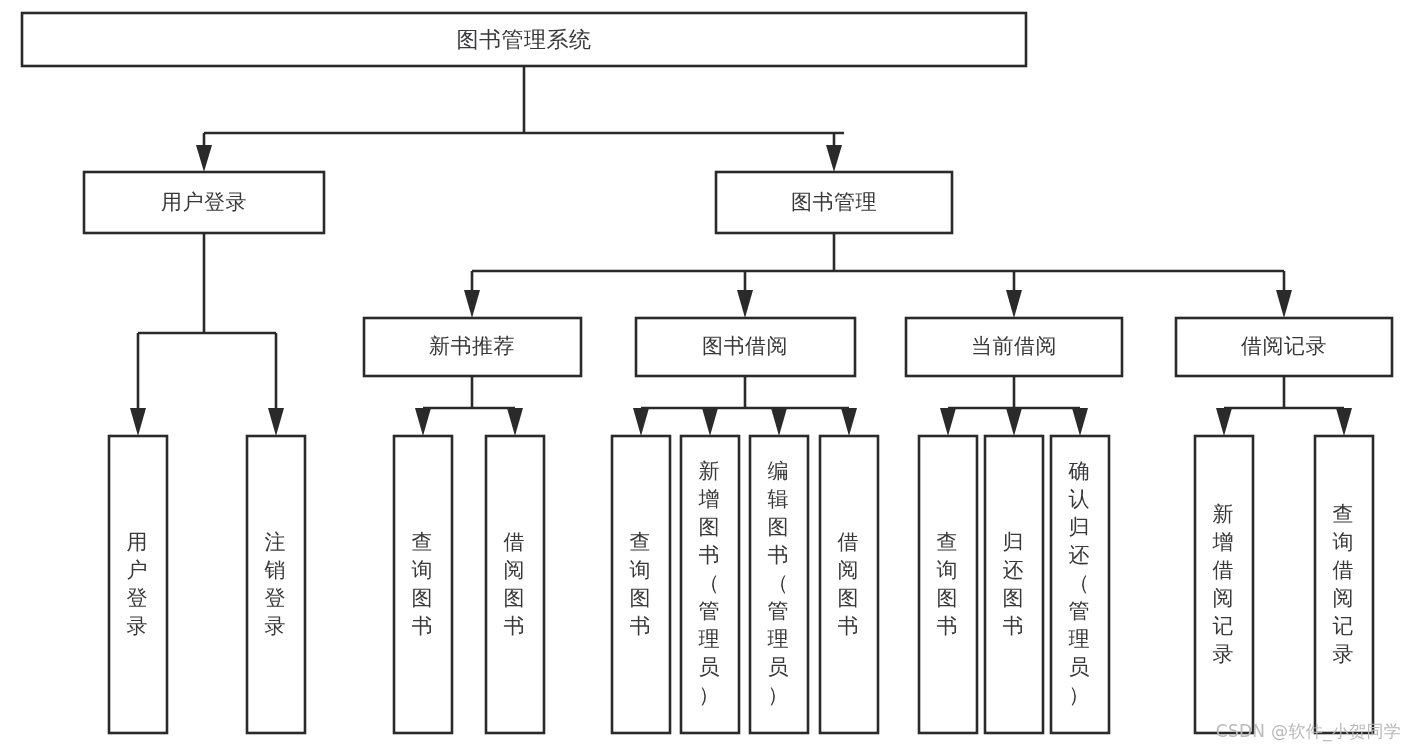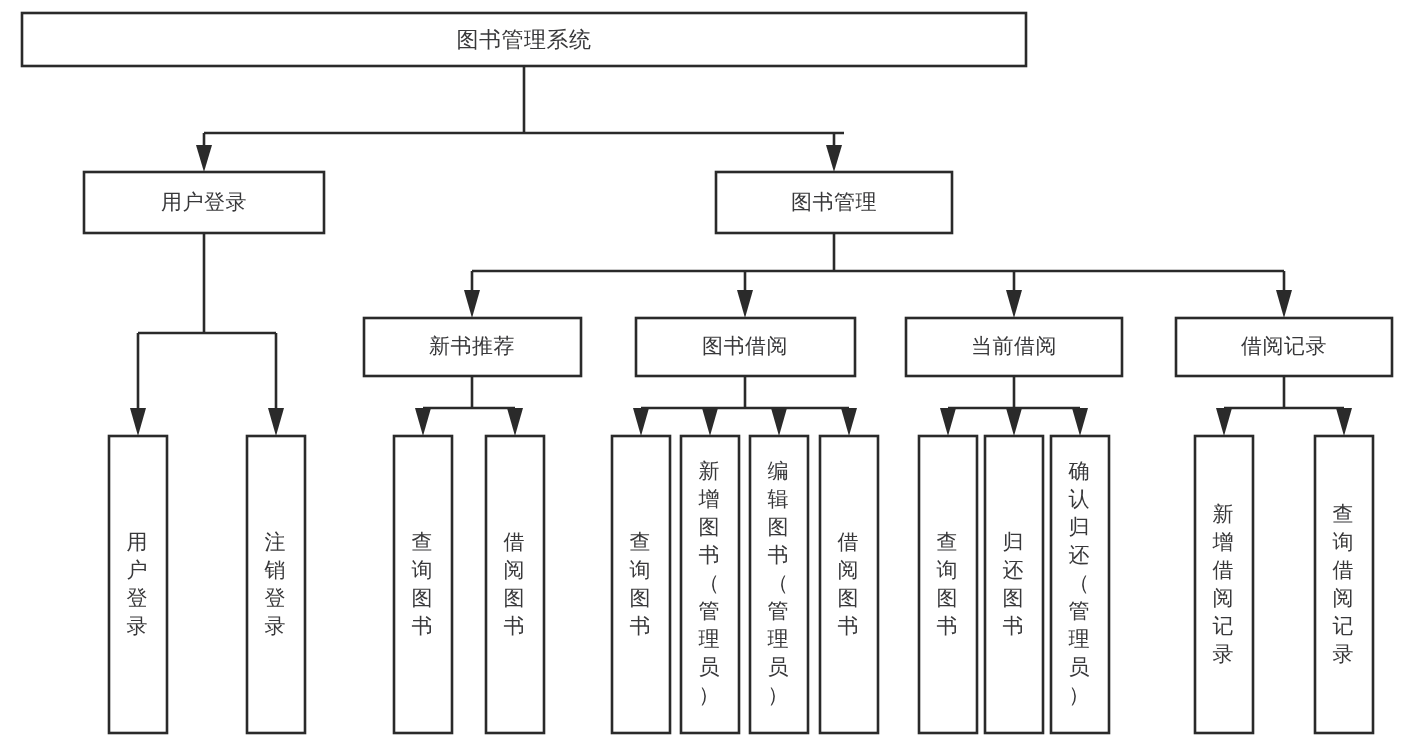--- a/index.html
+++ b/index.html
@@ -211,13 +211,14 @@
       <rect class="node-box" x="1191" y="436" width="58" height="297"></rect>
       <text class="leaf-label" x="1220" y="514.5"><tspan x="1220" y="514.5" text-anchor="middle">新</tspan><tspan x="1220" y="542.5" text-anchor="middle">增</tspan><tspan x="1220" y="570.5" text-anchor="middle">借</tspan><tspan x="1220" y="598.5" text-anchor="middle">阅</tspan><tspan x="1220" y="626.5" text-anchor="middle">记</tspan><tspan x="1220" y="654.5" text-anchor="middle">录</tspan></text>
     </g>
     <g>
       <rect class="node-box" x="1311" y="436" width="58" height="297"></rect>
       <text class="leaf-label" x="1340" y="514.5"><tspan x="1340" y="514.5" text-anchor="middle">查</tspan><tspan x="1340" y="542.5" text-anchor="middle">询</tspan><tspan x="1340" y="570.5" text-anchor="middle">借</tspan><tspan x="1340" y="598.5" text-anchor="middle">阅</tspan><tspan x="1340" y="626.5" text-anchor="middle">记</tspan><tspan x="1340" y="654.5" text-anchor="middle">录</tspan></text>
     </g>
 
   </svg>
 
+  <div class="watermark">CSDN @软件_小贺同学</div>
 </div>
 
 </body></html>

